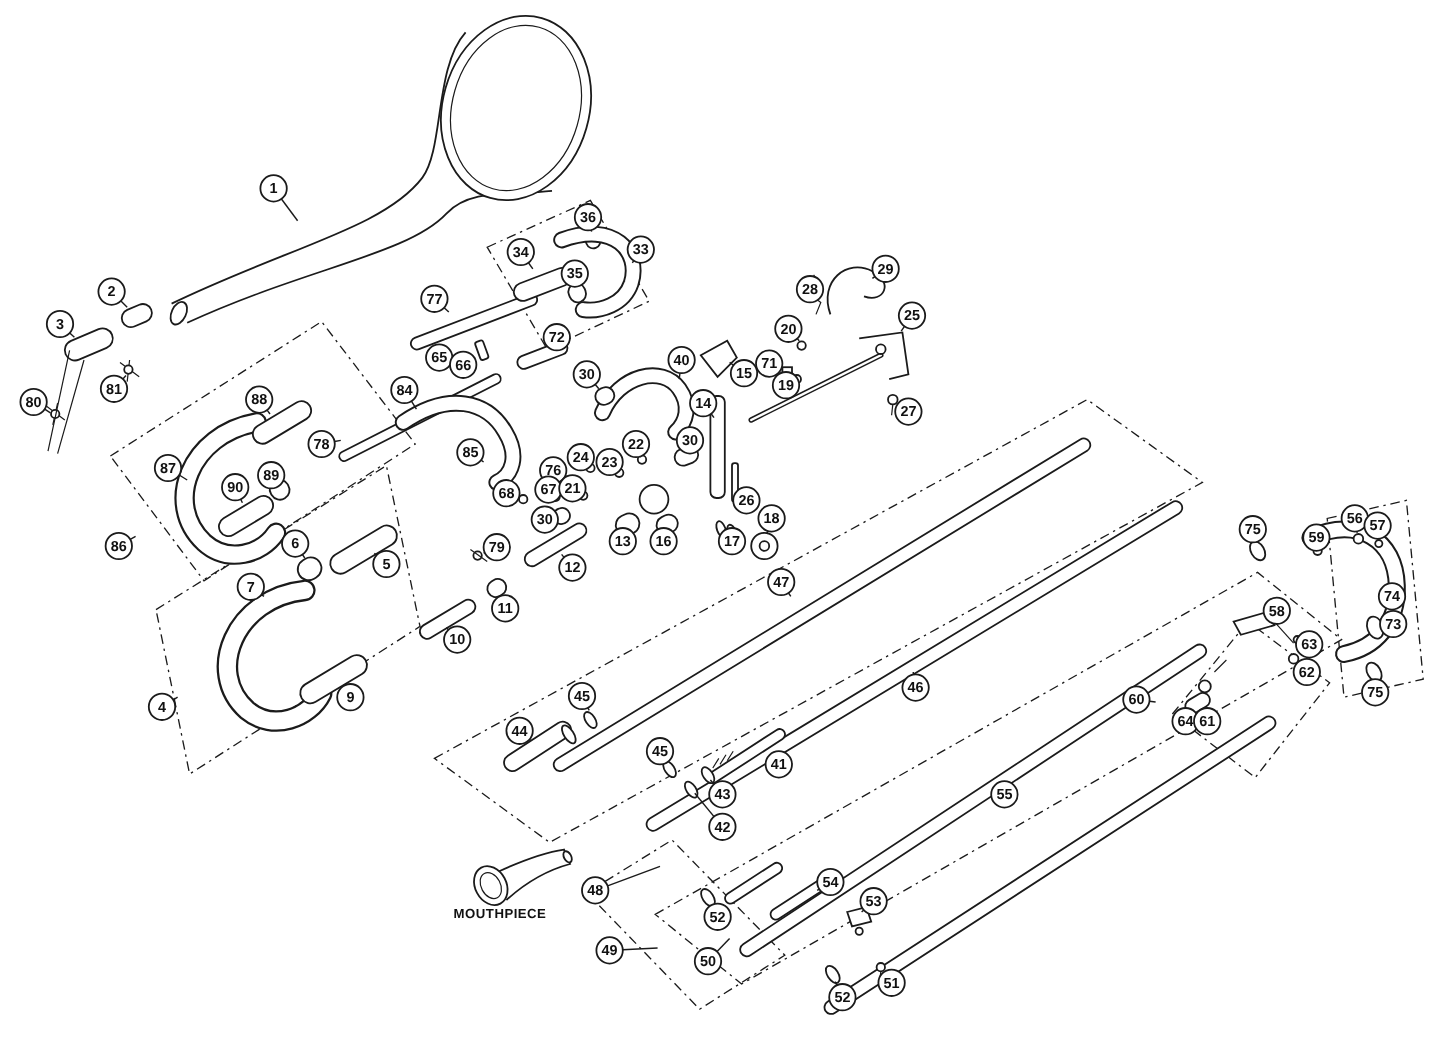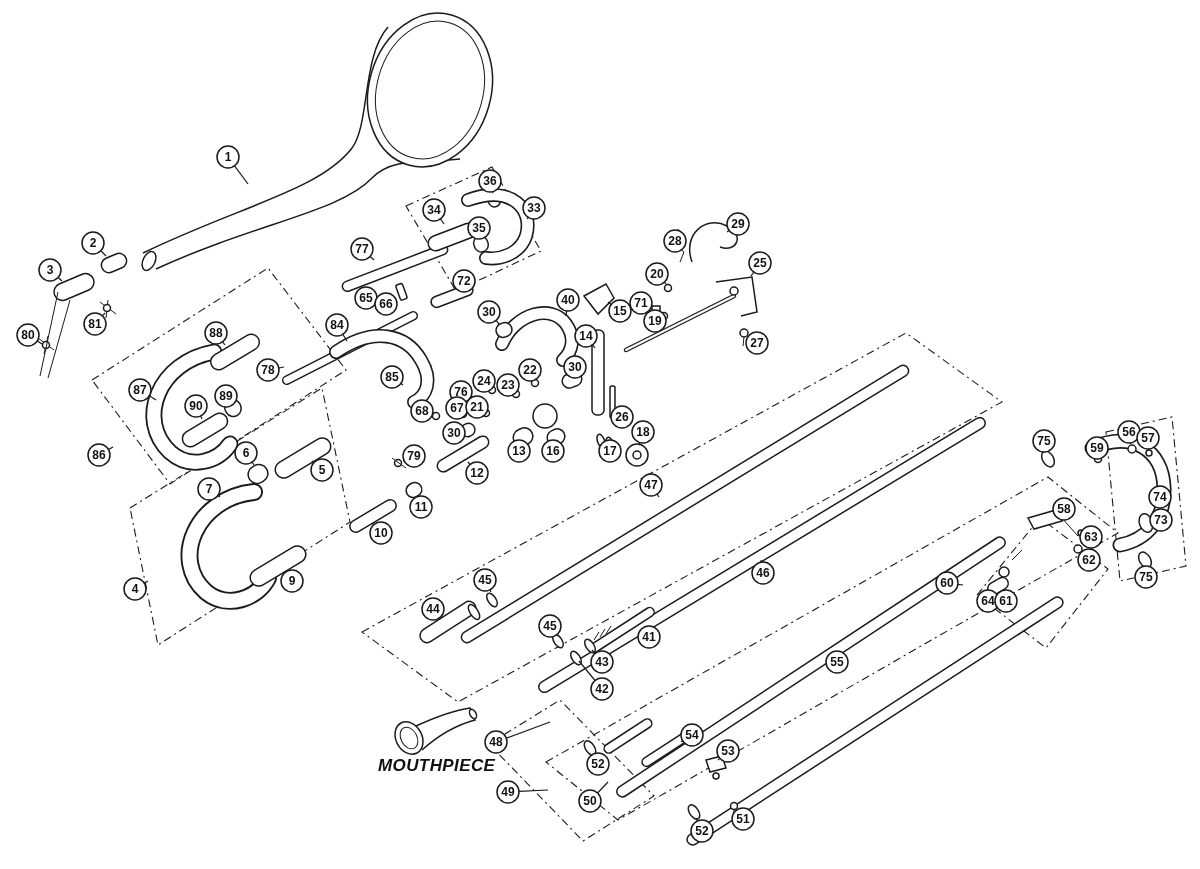--- a/index.html
+++ b/index.html
@@ -11,22 +11,22 @@
   .thin{stroke-width:1;}
   .tube{fill:#ffffff;stroke:#1b1b1b;stroke-width:1.5;}
   .dash{fill:none;stroke:#1b1b1b;stroke-width:1.1;stroke-dasharray:8 4 2 4;}
   .to{fill:none;stroke:#1b1b1b;stroke-linecap:round;}
   .ti{fill:none;stroke:#ffffff;stroke-linecap:round;}
   
   .leader{stroke:#1b1b1b;stroke-width:1.2;}
   .callout-circle{fill:#ffffff;stroke:#1b1b1b;stroke-width:1.5;}
   .callout-text{font-family:"Liberation Sans",sans-serif;font-size:12px;font-weight:600;
                 fill:#111;text-anchor:middle;}
-  .mp-label{position:absolute;left:378px;top:756px;font-size:17px;font-weight:700;
-            letter-spacing:.4px;color:#111;font-style:italic;}
+  .mp-label{position:absolute;left:378px;top:756px;font-size:11px;font-weight:700;
+            letter-spacing:.4px;color:#111;}
 </style>
 </head>
 <body>
 
 <div class="stage">
 
   <svg width="1200" height="869" viewBox="0 0 1200 869">
 
     <g>
       <polygon class="dash" points="406,206 492,167 541,251 456,291"></polygon>

